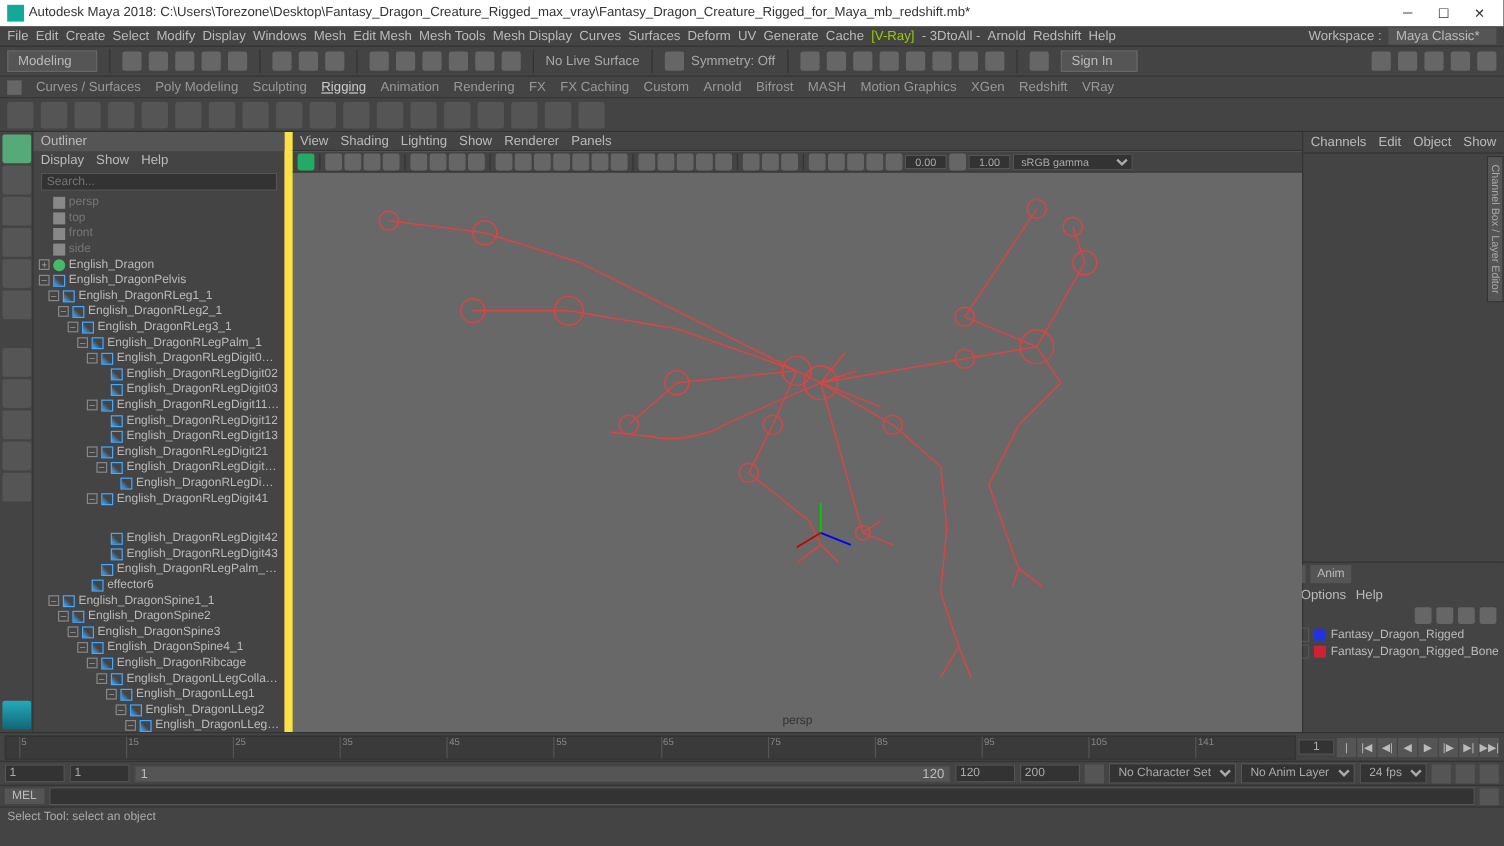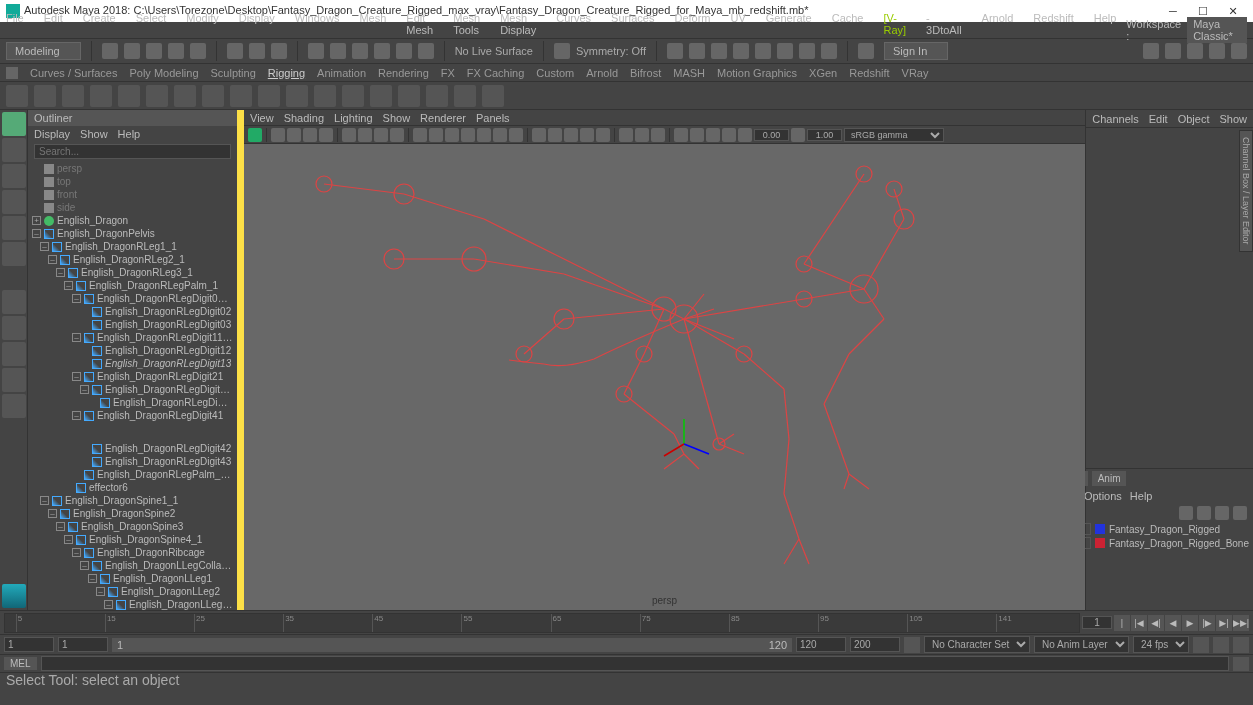--- a/index.html
+++ b/index.html
@@ -2,21 +2,21 @@
 <html><head>
 <meta charset="utf-8">
 <style>
 * { margin: 0; padding: 0; box-sizing: border-box; font-family: Arial, sans-serif; font-size: 11px; }
 body { background: #444; color: #bbb; width: 1253px; height: 705px; overflow: hidden; user-select: none; }
 .titlebar { height: 22px; background: #fff; color: #333; display: flex; align-items: center; padding: 0 6px; justify-content: space-between; }
 .titlebar .title { display: flex; align-items: flex-start; gap: 4px; }
 .titlebar .controls { display: flex; gap: 2px; }
 .titlebar .controls span { width: 28px; height: 18px; display: inline-flex; align-items: center; justify-content: center; color: #333; cursor: pointer; }
 .menubar { height: 16px; background: #444; display: flex; align-items: center; padding: 0 6px; gap: 10px; justify-content: space-between; }
-.menubar .left { display: flex; gap: 20px; }
+.menubar .left { display: flex; gap: 6px; }
 .menubar .left span, .menubar .right span { cursor: pointer; }
 .menubar .vray { color: #9c0; }
 .menubar .right { display: flex; gap: 6px; align-items: center; }
 .shelf-row1 { height: 26px; background: #444; border-top: 1px solid #333; border-bottom: 1px solid #333; display: flex; align-items: center; padding: 0 6px; gap: 6px; }
 .shelf-row1 .dropdown { background: #555; padding: 2px 20px 2px 8px; border: 1px solid #666; position: relative; }
 .shelf-row1 .sep { width: 1px; height: 20px; background: #333; margin: 0 4px; }
 .shelf-row1 .icon { width: 16px; height: 16px; background: #666; border-radius: 2px; display: inline-block; cursor: pointer; }
 .shelf-row1 .label { color: #aaa; }
 .tabs-row { height: 18px; background: #444; border-bottom: 1px solid #333; display: flex; align-items: center; padding: 0 6px; gap: 12px; }
 .tabs-row span { cursor: pointer; color: #999; }
@@ -73,21 +73,21 @@
 .timeslider .transport .btn { width: 16px; height: 16px; background: #555; cursor: pointer; font-size: 9px; text-align: center; line-height: 16px; }
 .rangeslider { height: 20px; background: #444; border-top: 1px solid #333; display: flex; align-items: center; padding: 0 4px; gap: 4px; }
 .rangeslider input { width: 50px; background: #333; border: 1px solid #555; color: #aaa; font-size: 10px; text-align: left; padding: 1px 3px; }
 .rangeslider .range-bar { flex: 1; height: 14px; background: #333; border: 1px solid #555; position: relative; }
 .rangeslider .range-bar .inner { position: absolute; left: 0; width: 100%; height: 100%; background: #555; display: flex; align-items: center; justify-content: space-between; padding: 0 4px; font-size: 9px; }
 .rangeslider select { background: #333; border: 1px solid #555; color: #aaa; font-size: 10px; padding: 1px 3px; }
 .rangeslider .ricon { width: 16px; height: 16px; background: #555; cursor: pointer; }
 .cmdline { height: 18px; background: #444; border-top: 1px solid #333; display: flex; align-items: center; padding: 0 4px; gap: 4px; }
 .cmdline .lang { background: #555; padding: 1px 6px; font-size: 10px; }
 .cmdline input { flex: 1; background: #333; border: 1px solid #555; color: #aaa; font-size: 10px; padding: 1px 3px; }
-.helpline { height: 15px; background: #444; border-top: 1px solid #333; padding: 0 6px; font-size: 14px; color: #aaa; line-height: 15px; }
+.helpline { height: 15px; background: #444; border-top: 1px solid #333; padding: 0 6px; font-size: 10px; color: #aaa; line-height: 15px; }
 .side-tab { position: absolute; right: 0; top: 130px; width: 14px; background: #555; writing-mode: vertical-rl; text-align: center; padding: 6px 1px; font-size: 9px; color: #aaa; cursor: pointer; border: 1px solid #333; }
 </style>
 </head>
 <body>
 
 <div class="titlebar">
   <div class="title">
     <span style="width:14px;height:14px;background:#1a9;"></span>
     <span>Autodesk Maya 2018: C:\Users\Torezone\Desktop\Fantasy_Dragon_Creature_Rigged_max_vray\Fantasy_Dragon_Creature_Rigged_for_Maya_mb_redshift.mb*</span>
   </div>
@@ -311,21 +311,21 @@
         <div class="tree-item" style="padding-left: 44px;">
           <span class="expander">–</span>
           <span class="node-icon joint-icon"></span>
           <span class="name ">English_DragonRLegDigit11_1</span>
         </div>
         <div class="tree-item" style="padding-left: 52px;">
           <span class="spacer"></span>
           <span class="node-icon joint-icon"></span>
           <span class="name ">English_DragonRLegDigit12</span>
         </div>
-        <div class="tree-item" style="padding-left: 52px; font-style: italic;">
+        <div class="tree-item" style="padding-left: 52px;">
           <span class="spacer"></span>
           <span class="node-icon joint-icon"></span>
           <span class="name ">English_DragonRLegDigit13</span>
         </div>
         <div class="tree-item" style="padding-left: 44px;">
           <span class="expander">–</span>
           <span class="node-icon joint-icon"></span>
           <span class="name ">English_DragonRLegDigit21</span>
         </div>
         <div class="tree-item" style="padding-left: 52px;">

